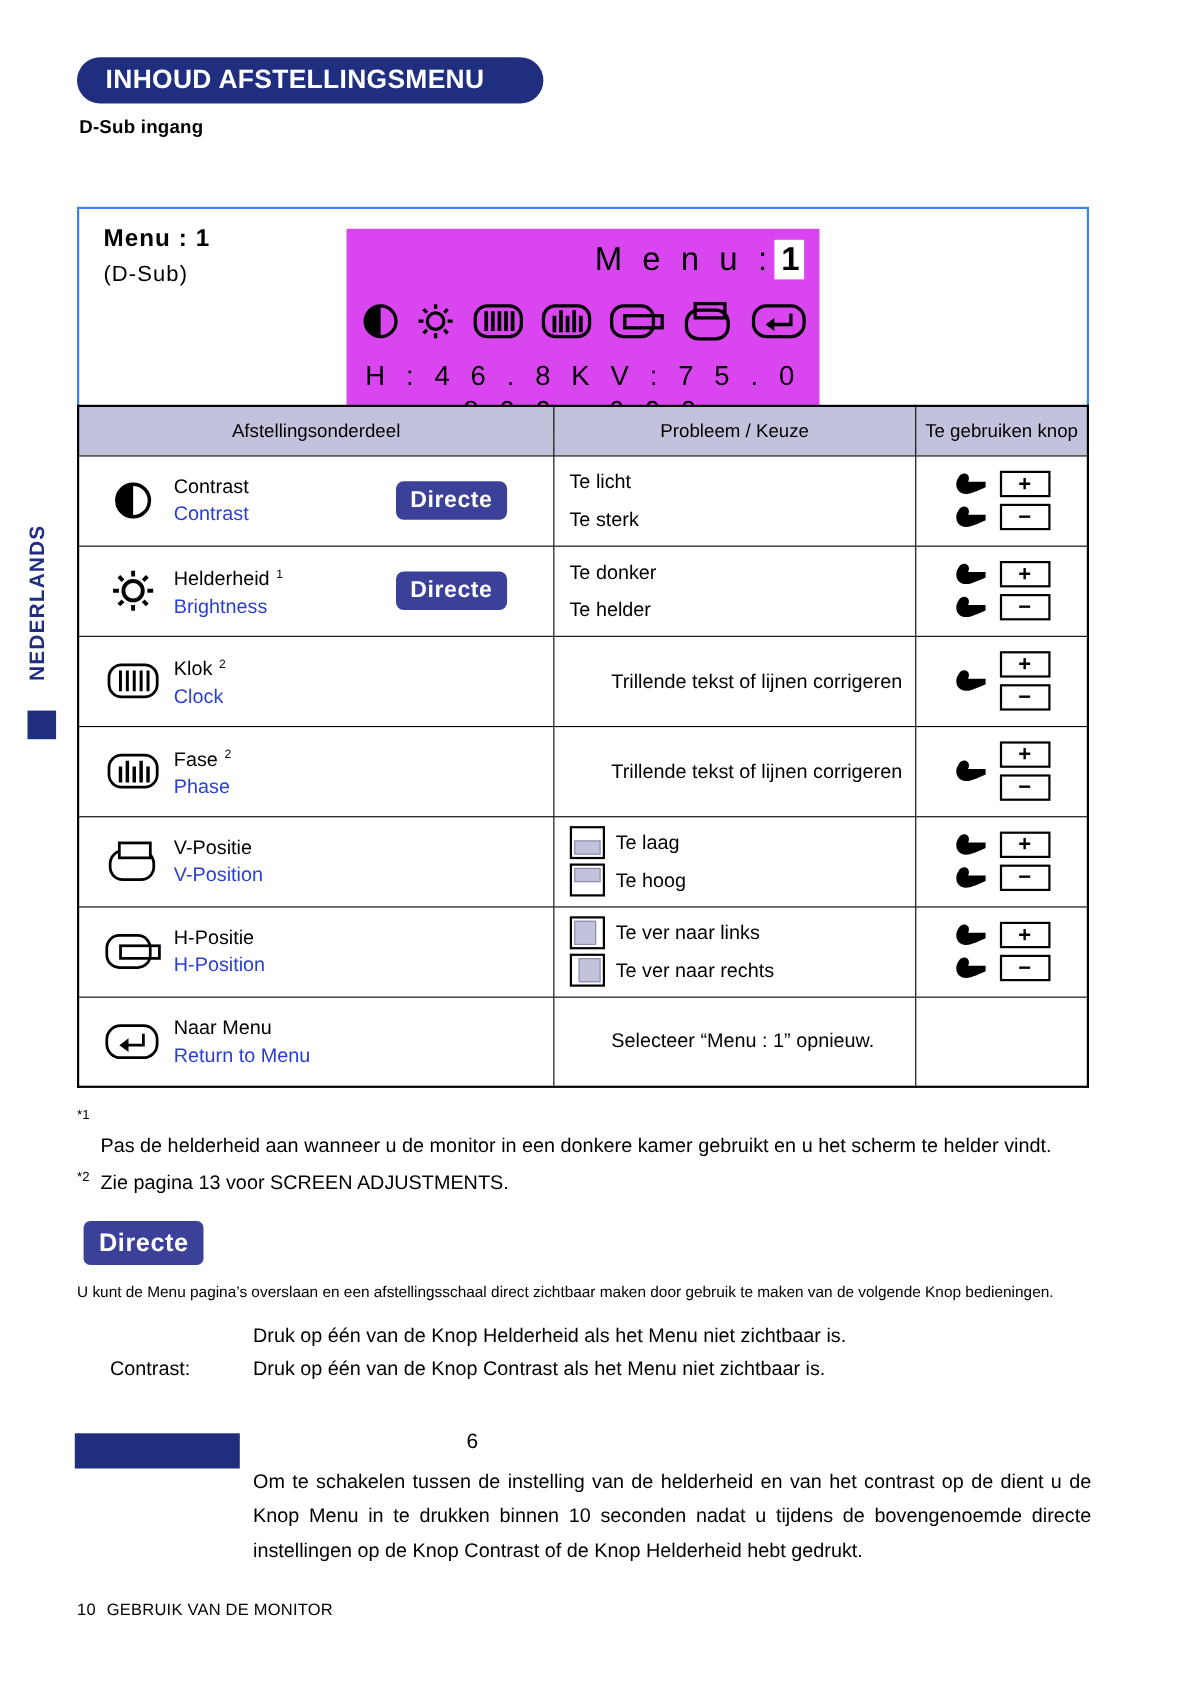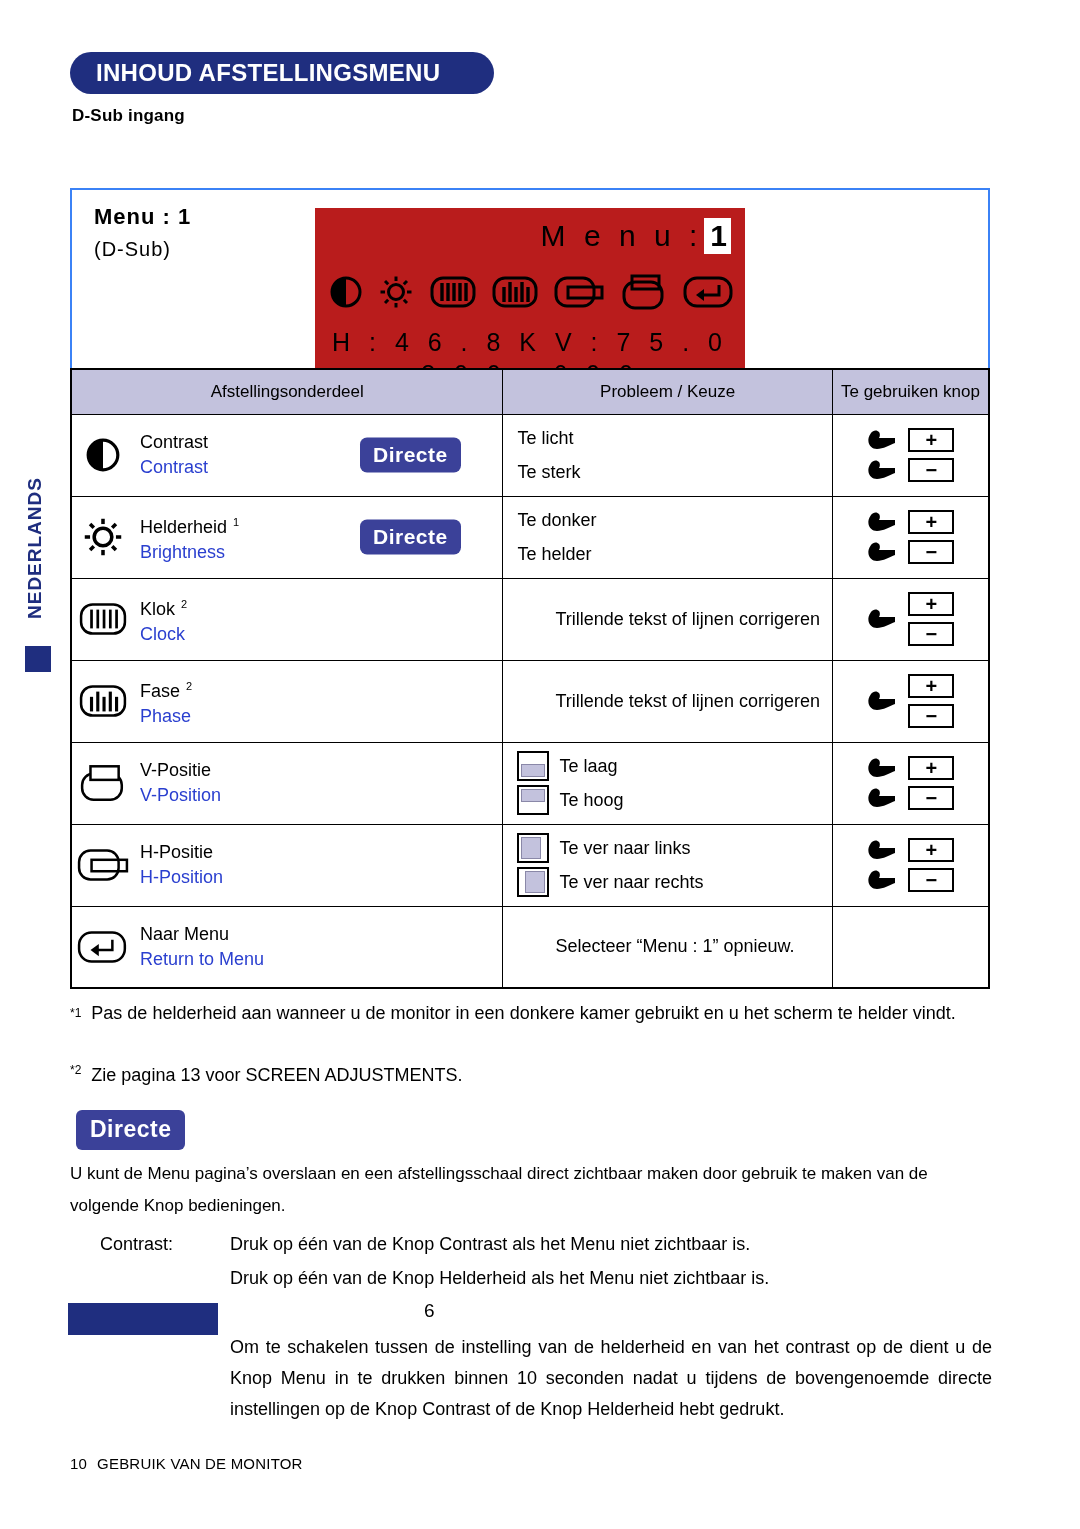--- a/index.html
+++ b/index.html
@@ -73,21 +73,21 @@
   .osd-label-sub {
     position: absolute;
     left: 22px; top: 48px;
     font-size: 20px;
     letter-spacing: 1px;
   }
   .osd-screen {
     position: absolute;
     left: 243px; top: 18px;
     width: 430px; height: 186px;
-    background: #b91c1c;
+    background: #d946ef;
   }
   .osd-menuline {
     position: absolute;
     right: 14px; top: 10px;
     display: flex; align-items: center;
     font-size: 30px;
     letter-spacing: 5px;
     font-family: "Liberation Sans", sans-serif;
   }
   .osd-menuval {
@@ -144,20 +144,21 @@
   .cell-item {
     position: relative;
     height: 82px;
     padding: 0;
     vertical-align: middle;
   }
   .item-inner {
     display: flex;
     align-items: center;
     height: 100%;
+    padding-left: 18px;
   }
   .item-icon {
     width: 62px; flex: 0 0 62px;
     display: flex; align-items: center; justify-content: center;
   }
   .item-text { margin-left: 6px; }
   .item-nl {
     font-size: 18px;
     line-height: 25px;
     white-space: nowrap;
@@ -226,38 +227,38 @@
   }
 
   
   .fn {
     position: absolute;
     font-size: 18px;
     line-height: 31px;
   }
   .fn sup { font-size: 12px; }
   .fn1 { left: 70px; top: 998px; width: 930px; }
-  .fn1 .fnbody { display: inline-block; width: 900px; vertical-align: top; padding-left: 10px; }
+  .fn1 .fnbody { display: inline-block; width: 900px; vertical-align: top; padding-left: 10px; margin-top: 28px; }
   .fn2 { left: 70px; top: 1055px; width: 930px; }
 
   .directe-block {
     position: absolute;
     left: 76px; top: 1110px;
     background: #3b4199;
     color: #fff;
     font-size: 23px;
     font-weight: bold;
     border-radius: 6px;
     padding: 6px 14px 7px 14px;
     letter-spacing: 0.5px;
   }
 
   .para {
     position: absolute;
-    font-size: 17px;
+    font-size: 14px;
     line-height: 32px;
   }
   .p1 { left: 70px; top: 1158px; width: 930px; }
 
   .kv { position: absolute; font-size: 18px; line-height: 32px; }
 
   .blue-bar {
     position: absolute;
     left: 68px; top: 1303px;
     width: 150px; height: 32px;
@@ -717,21 +718,21 @@
   <sup>*2</sup><span style="padding-left:10px;">Zie pagina 13 voor SCREEN ADJUSTMENTS.</span>
 </div>
 
 <div class="directe-block">Directe</div>
 
 <div class="para p1">U kunt de Menu pagina’s overslaan en een afstellingsschaal direct zichtbaar maken door gebruik te maken van de volgende Knop bedieningen.</div>
 
 <div class="kv" style="left:100px; top:1228px;">Contrast:</div>
 <div class="kv" style="left:230px; top:1228px;">Druk op één van de Knop Contrast als het Menu niet zichtbaar is.</div>
 <div class="kv" style="left:100px; top:1312px;">Helderheid:</div>
-<div class="kv" style="left:230px; top:1262px;text-align:center;">Druk op één van de Knop Helderheid als het Menu niet zichtbaar is.</div>
+<div class="kv" style="left:230px; top:1198px;text-align:center;">Druk op één van de Knop Helderheid als het Menu niet zichtbaar is.</div>
 
 <div class="blue-bar"></div>
 <div class="num-six">6</div>
 
 <div class="p2">Om te schakelen tussen de instelling van de helderheid en van het contrast op de dient u de Knop Menu in te drukken binnen 10 seconden nadat u tijdens de bovengenoemde directe instellingen op de Knop Contrast of de Knop Helderheid hebt gedrukt.</div>
 
 <div class="footer">
   <span>10</span><span>GEBRUIK VAN DE MONITOR</span>
 </div>
 

